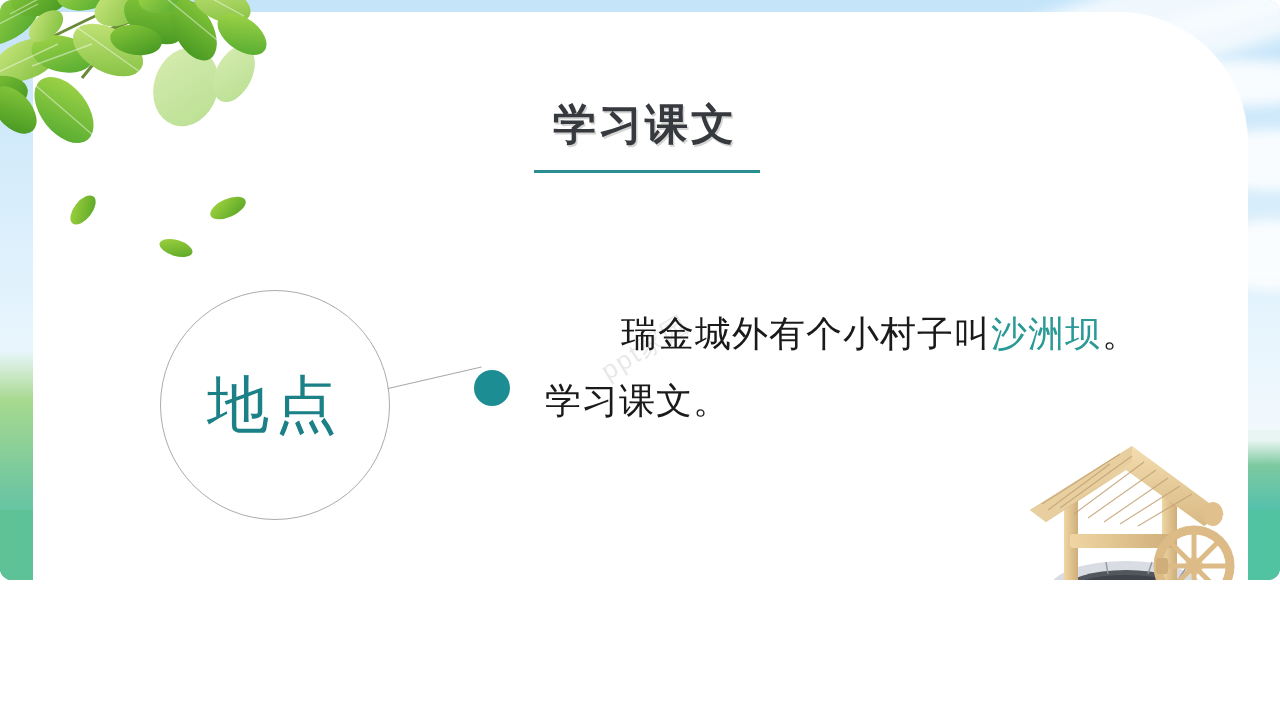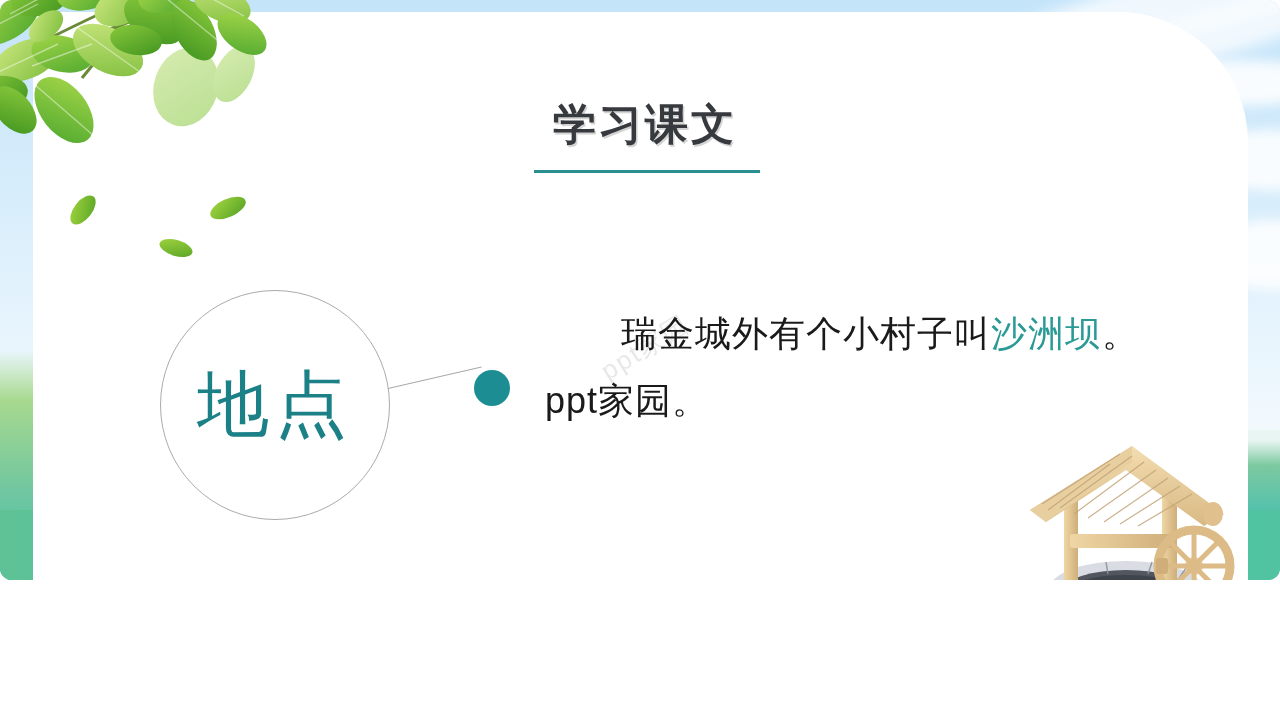--- a/index.html
+++ b/index.html
@@ -105,21 +105,21 @@
     width: 230px;
     height: 230px;
     border: 1.6px solid #ababab;
     border-radius: 50%;
     box-sizing: border-box;
     display: flex;
     align-items: center;
     justify-content: center;
   }
   .circle-label {
-    font-size: 72px;
+    font-size: 62px;
     color: #1b8187;
     letter-spacing: 6px;
     font-weight: 400;
   }
   .connector {
     position: absolute;
     left: 388px;
     top: 388px;
     width: 96px;
     height: 1.4px;
@@ -211,21 +211,21 @@
   <div class="circle">
     <span class="circle-label">地点</span>
   </div>
   <div class="connector"></div>
   <div class="dot"></div>
 
   <div class="watermark">ppt家园</div>
 
   <div class="body-text">
     <div><span class="indent"></span><span>瑞金城外有个小村子叫</span><span class="hl">沙洲坝</span><span>。</span></div>
-    <div>ppt家园。</div>
+    <div>学习课文。</div>
   </div>
 
   <svg class="leaves-branch" viewBox="0 0 320 250">
     <defs>
       <linearGradient id="lg1" x1="0" y1="0" x2="1" y2="1">
         <stop offset="0%" stop-color="#a8d84a"></stop>
           <stop offset="100%" stop-color="#4da72e"></stop>
       </linearGradient>
       <linearGradient id="lg2" x1="0" y1="0" x2="1" y2="1">
         <stop offset="0%" stop-color="#8ccb3d"></stop>

